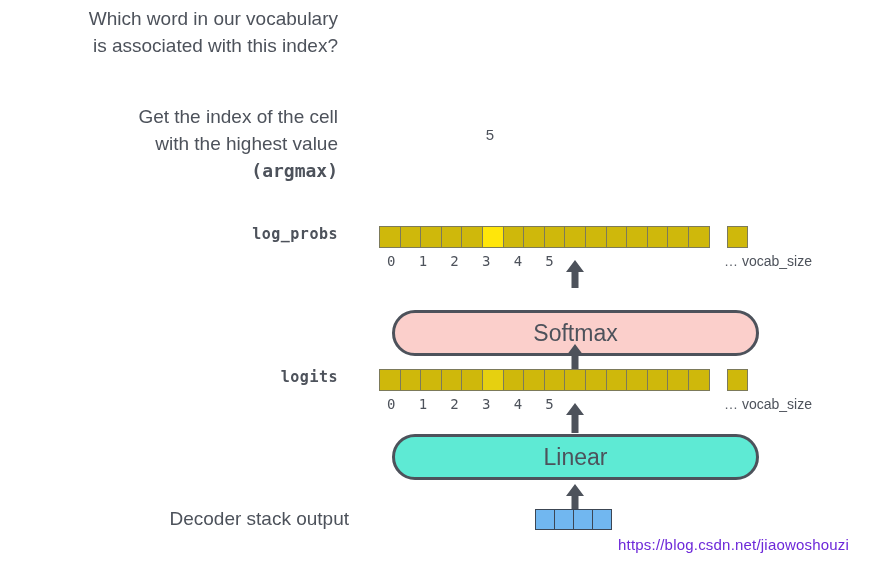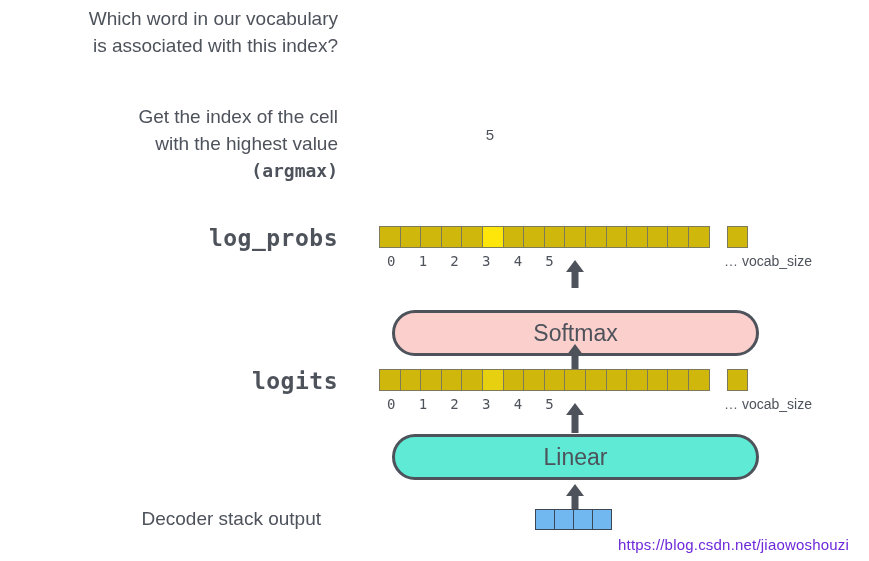--- a/index.html
+++ b/index.html
@@ -49,21 +49,21 @@
     font-size: 18px;
     letter-spacing: 0px;
   }
 
   
   .row-label {
     position: absolute;
     text-align: right;
     font-family: "DejaVu Sans Mono", "Liberation Mono", monospace;
     font-weight: bold;
-    font-size: 23px;
+    font-size: 15px;
     color: #4d525b;
     letter-spacing: 0.5px;
   }
   #label-logprobs { left: 60px; top: 225px; width: 278px; }
   #label-logits   { left: 60px; top: 368px; width: 278px; }
 
   
   #value-word {
     position: absolute;
     left: 430px;
@@ -201,21 +201,21 @@
     height: 21px;
     background: #71b7f0;
     border: 1px solid #3c4654;
     box-sizing: border-box;
     margin-left: -1px;
   }
   .bcell:first-child { margin-left: 0; }
 
   #label-decoder {
     position: absolute;
-    left: 48px;
+    left: 76px;
     top: 508px;
     width: 273px;
     text-align: right;
     font-size: 19px;
     color: #4d525b;
   }
 
   
   #watermark {
     position: absolute;

